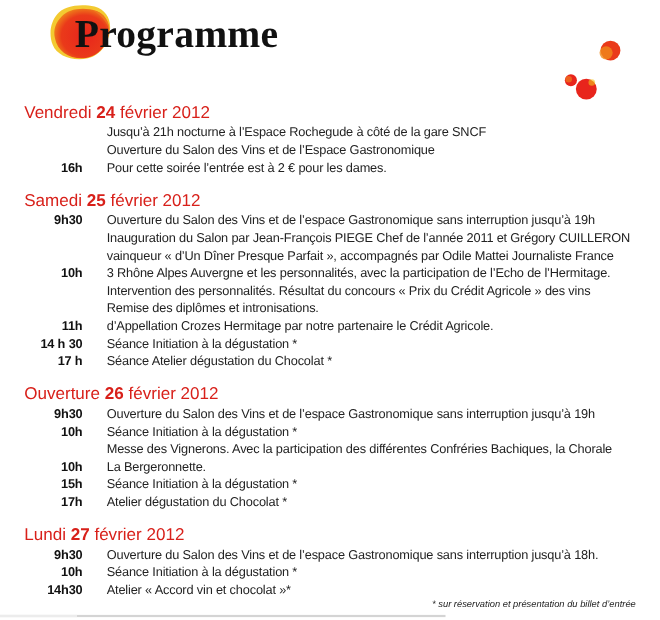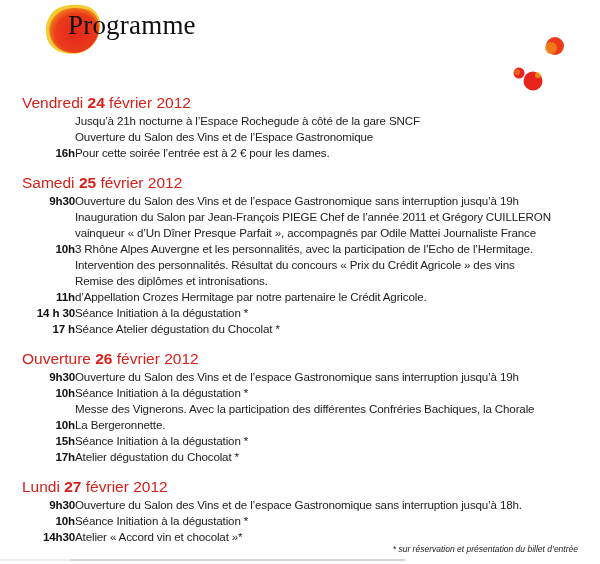--- a/index.html
+++ b/index.html
@@ -1,27 +1,27 @@
 <!DOCTYPE html>
 <html><head>
 <meta charset="utf-8">
 <style>
   html, body { margin:0; padding:0; background:#ffffff; }
   body { width:600px; height:564px; position:relative; overflow:hidden; font-family:"Liberation Sans", "DejaVu Sans", sans-serif; color:#1a1a1a; }
   .logo-blob { position:absolute; left:44px; top:3px; width:58px; height:52px; }
-  .title { position:absolute; left:68px; top:10px; font-family:"Liberation Serif", "DejaVu Serif", serif; font-weight:normal; font-size:27px; color:#111; letter-spacing:0.2px; margin:0; }
+  .title { position:absolute; left:68px; top:10px; font-family:"Liberation Serif", "DejaVu Serif", serif; font-weight:bold; font-size:36px; color:#111; letter-spacing:0.2px; margin:0; }
   .dots { position:absolute; left:505px; top:35px; width:70px; height:60px; }
   .program { position:absolute; left:22px; top:93px; width:570px; }
   .day { margin:0 0 3px 0; }
   .day-title { font-size:15.5px; color:#d8201a; line-height:20px; }
   .day-title b { font-weight:bold; }
   .entries { margin:0; padding:0; list-style:none; }
   .entry { display:flex; font-size:11.6px; line-height:16px; letter-spacing:-0.15px;align-items:flex-end; }
   .time { width:53px; text-align:right; font-weight:bold; flex:none; color:#111; }
-  .desc { flex:1; color:#222; }
+  .desc { margin-left:22px; flex:1; color:#222; }
   .desc span { display:block; }
   .gap { height:4px; }
   .footnote { position:absolute; right:22px; top:544px; font-size:8.5px; font-style:italic; color:#222; }
   .rule { position:absolute; left:0; top:559px; width:405px; height:2px; background:#d4d4d4; }
   .rule-fade { position:absolute; left:0; top:559px; width:70px; height:2px; background:#ececec; }
 </style>
 </head>
 <body>
 
 <svg class="logo-blob" viewBox="0 0 58 52">

